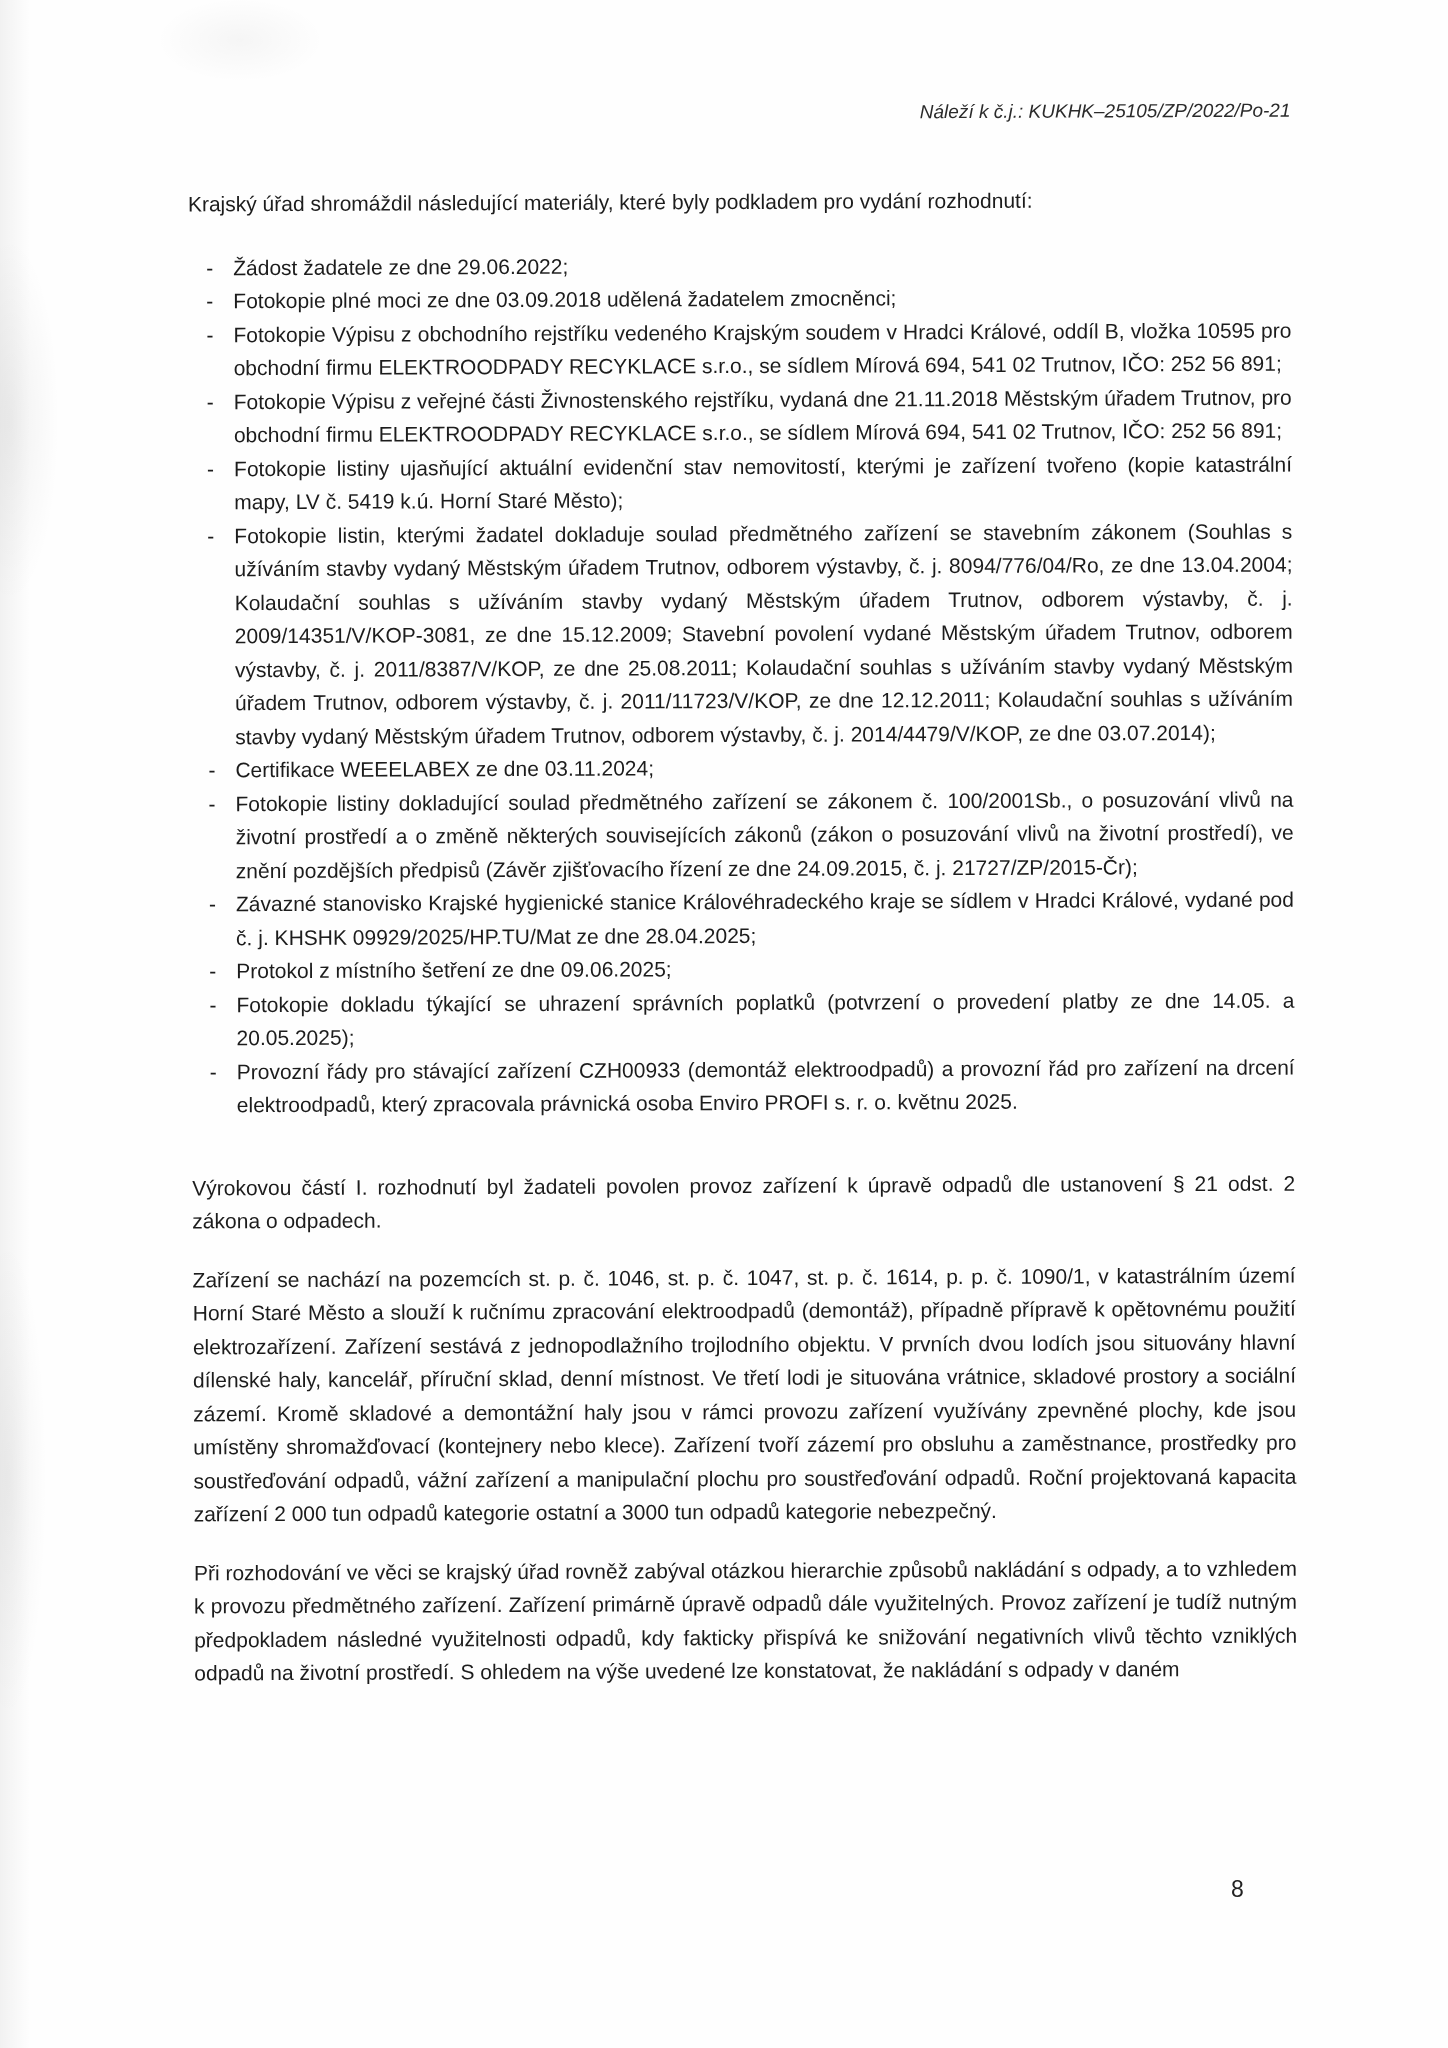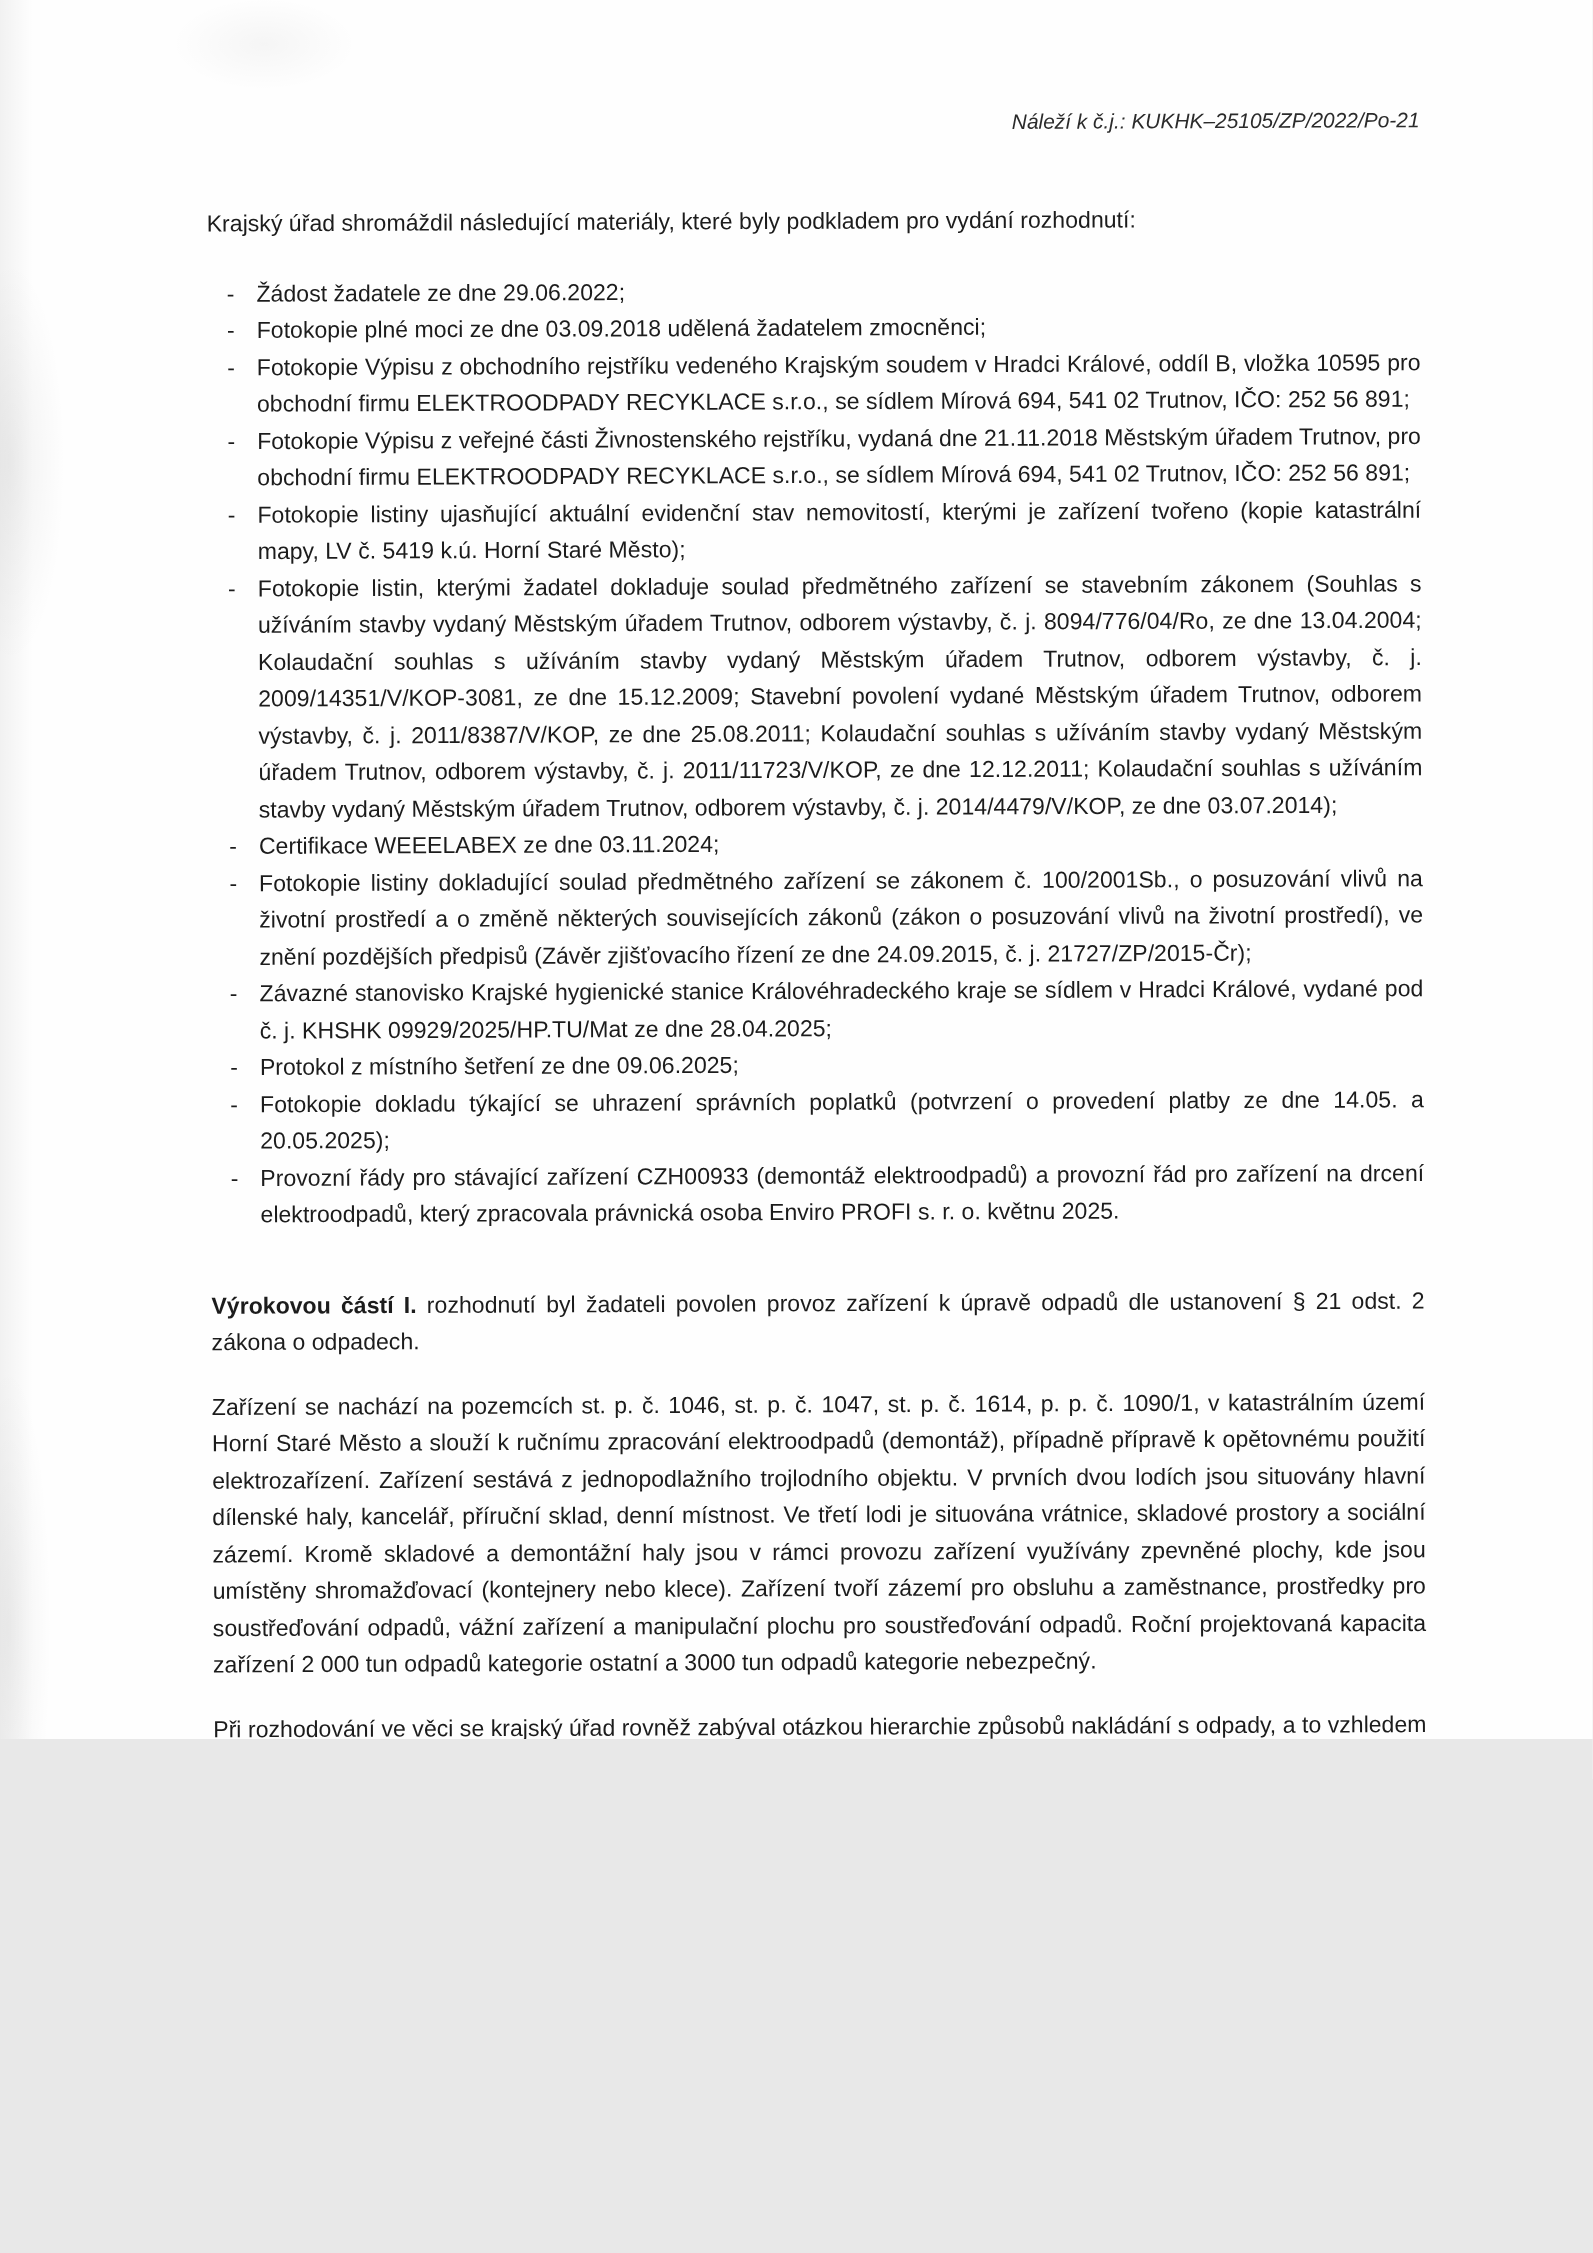--- a/index.html
+++ b/index.html
@@ -3,21 +3,21 @@
 <meta charset="utf-8">
 <style>
   html, body {
     margin: 0;
     padding: 0;
     background: #e8e8e8;
   }
   .page {
     position: relative;
     width: 1448px;
-    height: 1581px;
+    height: 2048px;
     margin: 0 auto;
     overflow: hidden;
     background:
       radial-gradient(ellipse 70px 260px at 10px 420px, rgba(0,0,0,0.055), transparent 70%),
       radial-gradient(ellipse 55px 340px at 8px 1480px, rgba(0,0,0,0.05), transparent 70%),
       radial-gradient(ellipse 120px 60px at 240px 40px, rgba(0,0,0,0.035), transparent 70%),
       linear-gradient(to right, rgba(0,0,0,0.05), rgba(0,0,0,0) 30px),
       #fefefe;
     font-family: "Liberation Sans", "DejaVu Sans", sans-serif;
     color: #1c1c1c;
@@ -63,21 +63,21 @@
     top: 0;
   }
   .para {
     margin: 25px 0 0 0;
     font-size: 21px;
     line-height: 33.5px;
     text-align: justify;
     text-justify: inter-word;
   }
   .para.verdict { margin-top: 49px; }
-  .para .lead { font-weight: bold; margin-top: 48px; }
+  .para .lead { font-weight: normal; margin-top: 48px; }
   .page-number {
     position: absolute;
     left: 1231px;
     top: 1876px;
     font-size: 23px;
     color: #222;
   }
 </style>
 </head>
 <body>

